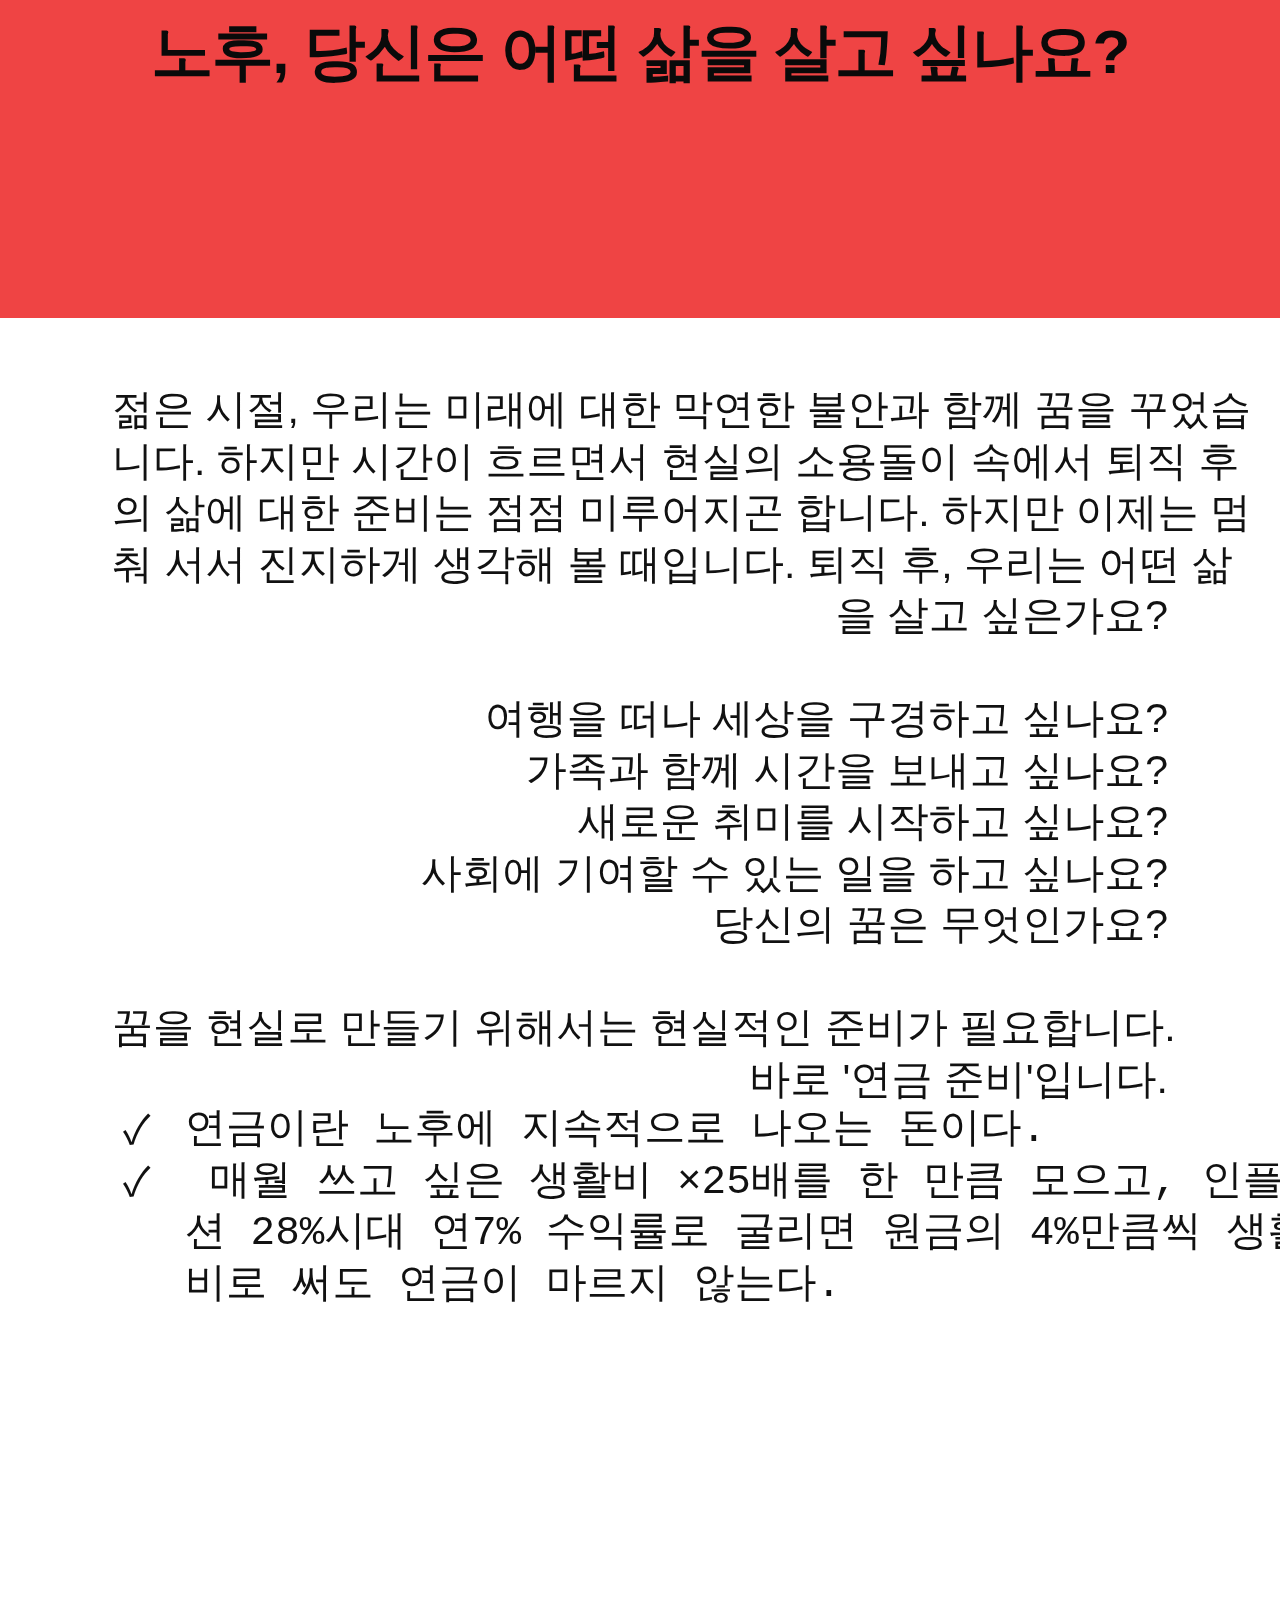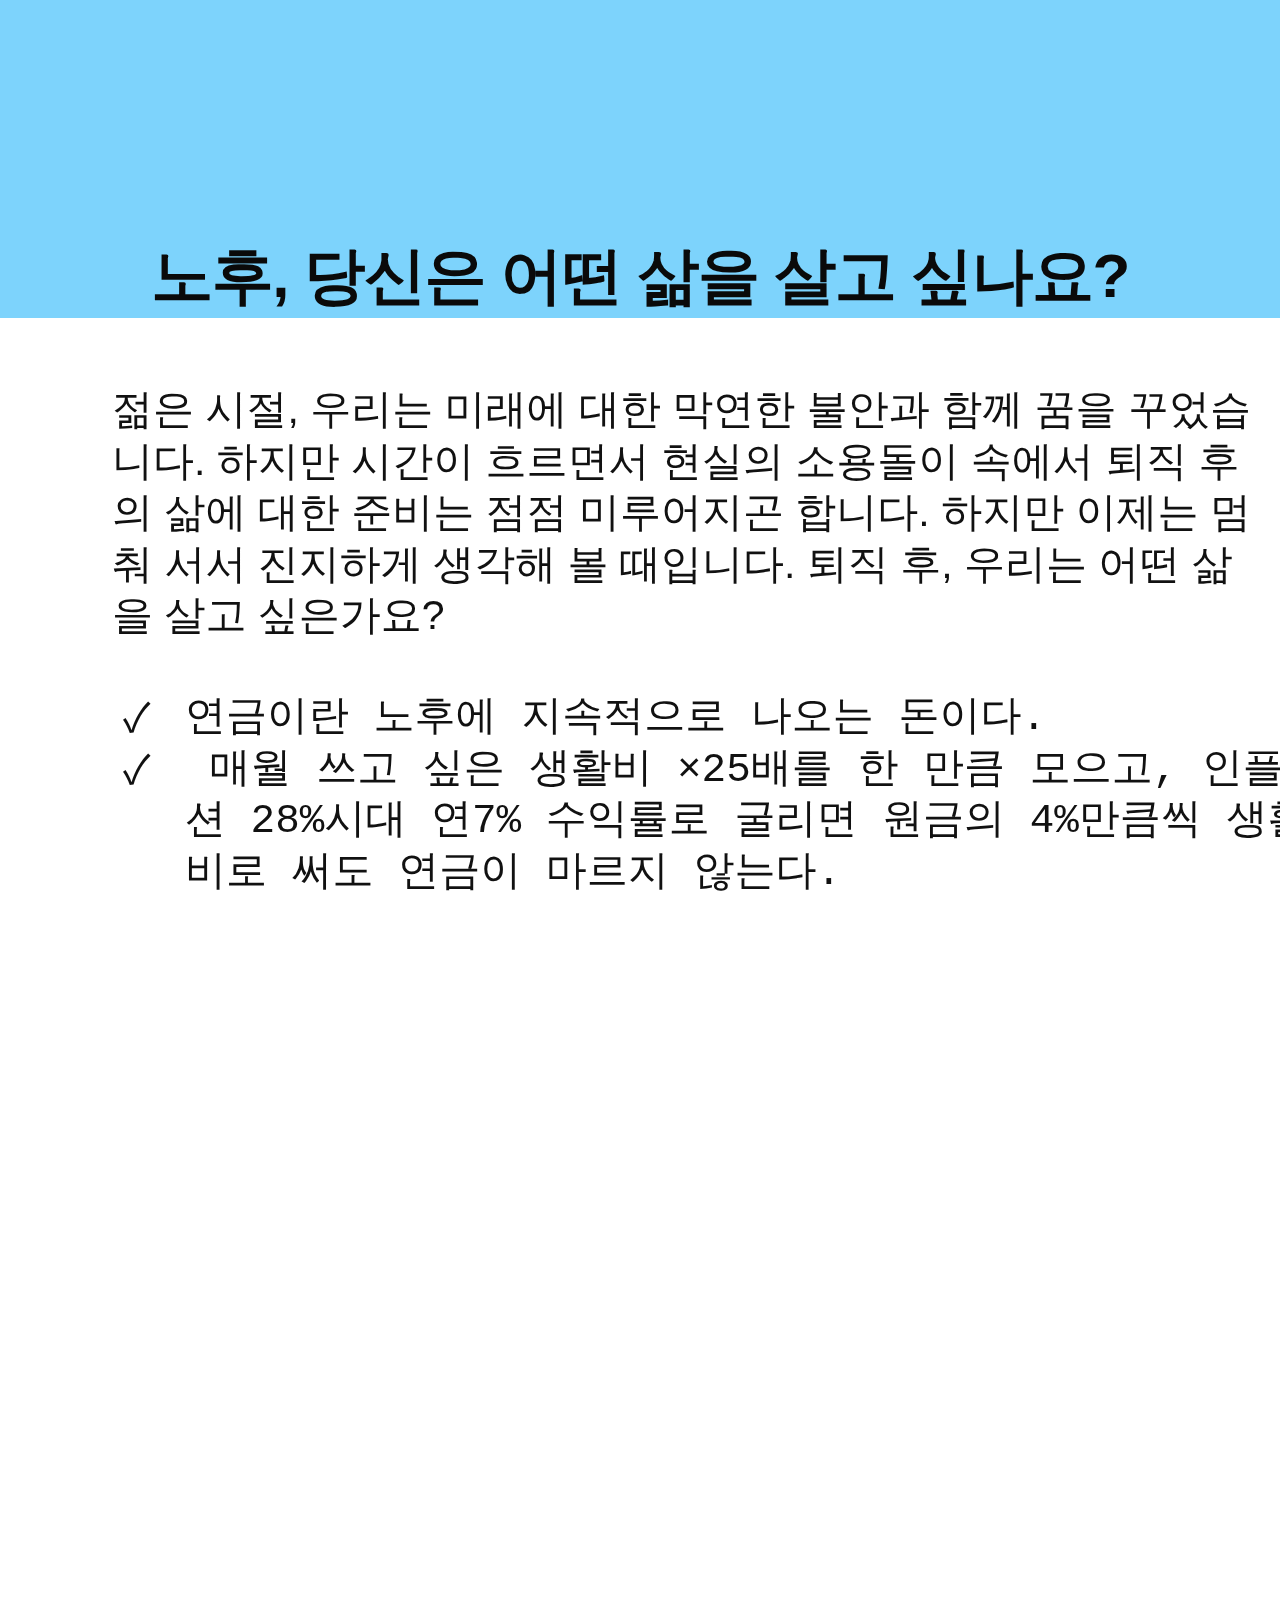--- a/index.html
+++ b/index.html
@@ -17,23 +17,23 @@
   .page {
     width: 1280px;
     height: 1601px;
     display: flex;
     flex-direction: column;
   }
   
   .hero {
     height: 318px;
     flex: 0 0 318px;
-    background: #7dd3fc;
+    background: #ef4444;
     display: flex;
-    align-items: flex-end;
+    align-items: flex-start;
     justify-content: center;
   }
   .hero h1 {
     margin: 0;
     padding-top: 10px;
     font-size: 62px;
     font-weight: 800;
     letter-spacing: -1.5px;
     color: #0a0a0a;
     white-space: pre;
@@ -42,20 +42,21 @@
   .content {
     padding: 66px 112px 0 112px;
     font-size: 41px;
     line-height: 51.5px;
     font-weight: 400;
     color: #111111;
   }
   .para {
     margin: 0 0 51.5px 0;
     white-space: pre;
+    text-align: right;
   }
   .para--tight {
     margin-bottom: 0;
   }
   .checklist {
     margin: 0 0 51.5px 0;
   }
   .check-row {
     display: flex;
     align-items: flex-start;
@@ -83,21 +84,28 @@
   </header>
 
   <main class="content">
 
     <p class="para">젊은 시절, 우리는 미래에 대한 막연한 불안과 함께 꿈을 꾸었습
 니다. 하지만 시간이 흐르면서 현실의 소용돌이 속에서 퇴직 후
 의 삶에 대한 준비는 점점 미루어지곤 합니다. 하지만 이제는 멈
 춰 서서 진지하게 생각해 볼 때입니다. 퇴직 후, 우리는 어떤 삶
 을 살고 싶은가요?</p>
 
+    <p class="para">여행을 떠나 세상을 구경하고 싶나요?
+가족과 함께 시간을 보내고 싶나요?
+새로운 취미를 시작하고 싶나요?
+사회에 기여할 수 있는 일을 하고 싶나요?
+당신의 꿈은 무엇인가요?</p>
 
+    <p class="para para--tight">꿈을 현실로 만들기 위해서는 현실적인 준비가 필요합니다.
+바로 '연금 준비'입니다.</p>
 
     <div class="checklist">
 
       <div class="check-row">
         <span class="check-mark">✓</span>
         <span class="check-text">연금이란 노후에 지속적으로 나오는 돈이다.</span>
       </div>
 
       <div class="check-row">
         <span class="check-mark">✓</span>

